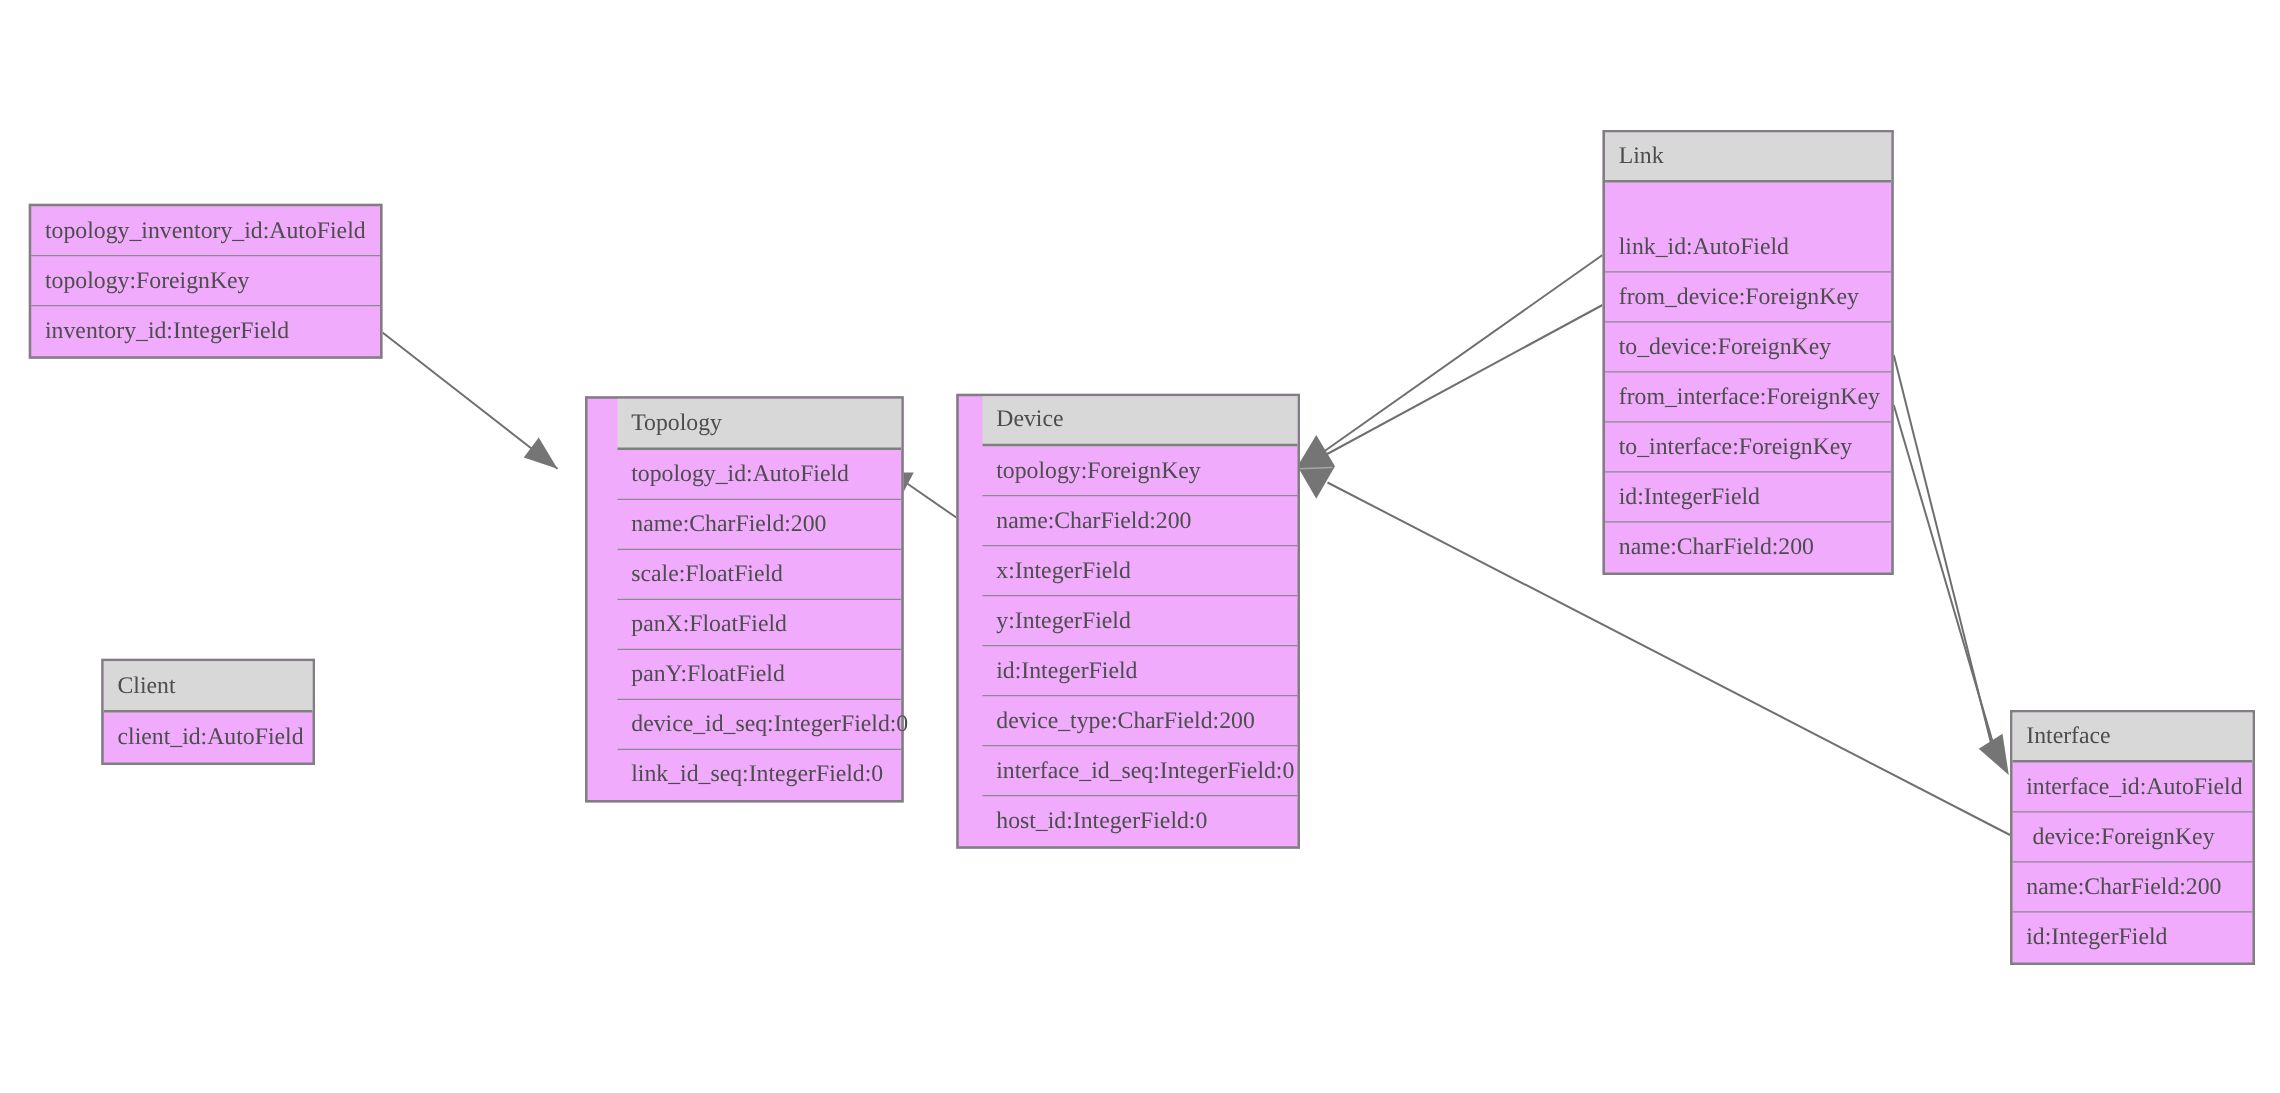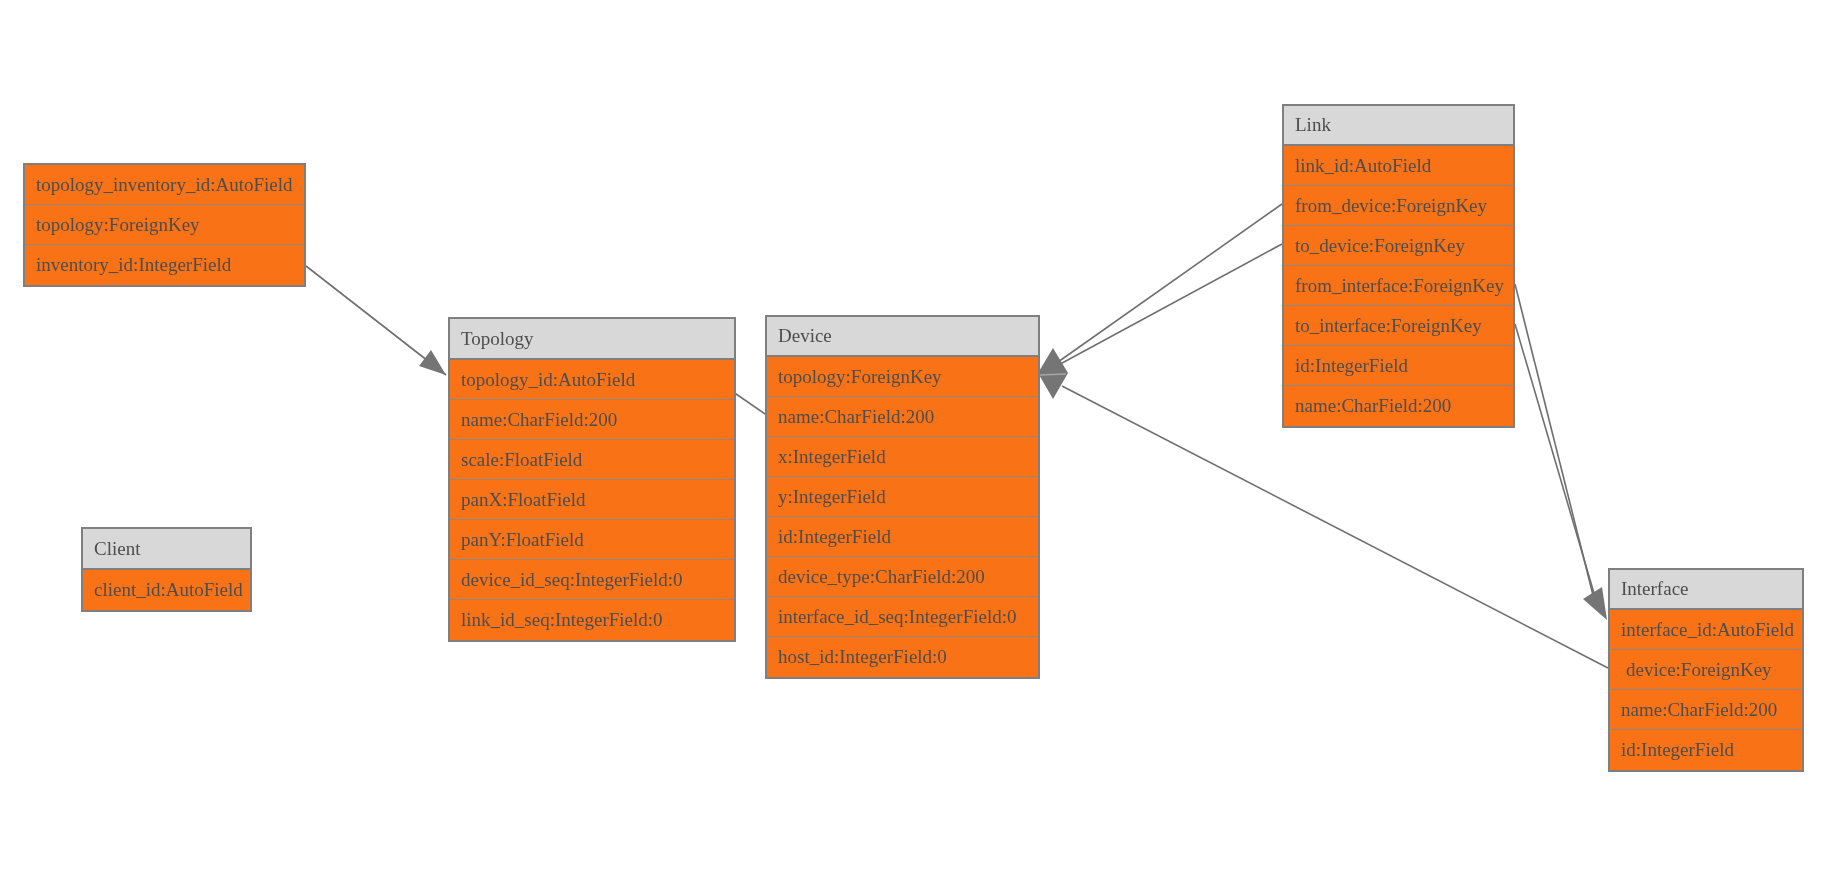--- a/index.html
+++ b/index.html
@@ -7,21 +7,21 @@
     position:relative;
     width:1824px;height:874px;
     background:#ffffff;
     overflow:hidden;
     font-family:"Liberation Serif","DejaVu Serif",serif;
   }
   #edge-layer{position:absolute;left:0;top:0;width:1824px;height:874px;}
   .entity{
     position:absolute;
     box-sizing:border-box;
-    background:#f97316;
+    background:#f0abfc;
     border:2px solid #7f7f7f;
     color:#4d4d4d;
     font-size:19px;
   }
   .entity-header{
     box-sizing:border-box;
     background:#d8d8d8;
     border-bottom:2px solid #7f7f7f;
     display:flex;align-items:center;
     padding-left:11px;
@@ -59,48 +59,48 @@
     <g id="overlay-group">
         <line x1="1066" y1="374" x2="1039" y2="375" stroke="#a6a6a6" stroke-width="1.4"></line>
       </g>
   </svg>
   <div id="entities-layer">
       <div class="entity" style="left: 23px; top: 163px; width: 283px;">
         <div class="entity-row" style="height: 40px;">topology_inventory_id:AutoField</div>
         <div class="entity-row" style="height: 40px;">topology:ForeignKey</div>
         <div class="entity-row" style="height: 40px;">inventory_id:IntegerField</div>
       </div>
-      <div class="entity" style="left: 448px; top: 317px; width: 288px;">
+      <div class="entity" style="left: 468px; top: 317px; width: 255px; padding-left: 24px;">
         <div class="entity-header" style="height: 41px;">Topology</div>
         <div class="entity-row" style="height: 40px;">topology_id:AutoField</div>
         <div class="entity-row" style="height: 40px;">name:CharField:200</div>
         <div class="entity-row" style="height: 40px;">scale:FloatField</div>
         <div class="entity-row" style="height: 40px;">panX:FloatField</div>
         <div class="entity-row" style="height: 40px;">panY:FloatField</div>
         <div class="entity-row" style="height: 40px;">device_id_seq:IntegerField:0</div>
         <div class="entity-row" style="height: 40px;">link_id_seq:IntegerField:0</div>
       </div>
       <div class="entity" style="left: 81px; top: 527px; width: 171px;">
         <div class="entity-header" style="height: 41px;">Client</div>
         <div class="entity-row" style="height: 40px;">client_id:AutoField</div>
       </div>
-      <div class="entity" style="left: 765px; top: 315px; width: 275px;">
+      <div class="entity" style="left: 765px; top: 315px; width: 275px; padding-left: 19px;">
         <div class="entity-header" style="height: 40px;">Device</div>
         <div class="entity-row" style="height: 40px;">topology:ForeignKey</div>
         <div class="entity-row" style="height: 40px;">name:CharField:200</div>
         <div class="entity-row" style="height: 40px;">x:IntegerField</div>
         <div class="entity-row" style="height: 40px;">y:IntegerField</div>
         <div class="entity-row" style="height: 40px;">id:IntegerField</div>
         <div class="entity-row" style="height: 40px;">device_type:CharField:200</div>
         <div class="entity-row" style="height: 40px;">interface_id_seq:IntegerField:0</div>
         <div class="entity-row" style="height: 40px;">host_id:IntegerField:0</div>
       </div>
       <div class="entity" style="left: 1282px; top: 104px; width: 233px;">
         <div class="entity-header" style="height: 40px;">Link</div>
-        <div class="entity-row" style="height: 40px;">link_id:AutoField</div>
+        <div class="entity-row" style="height: 40px; margin-top: 32px;">link_id:AutoField</div>
         <div class="entity-row" style="height: 40px;">from_device:ForeignKey</div>
         <div class="entity-row" style="height: 40px;">to_device:ForeignKey</div>
         <div class="entity-row" style="height: 40px;">from_interface:ForeignKey</div>
         <div class="entity-row" style="height: 40px;">to_interface:ForeignKey</div>
         <div class="entity-row" style="height: 40px;">id:IntegerField</div>
         <div class="entity-row" style="height: 40px;">name:CharField:200</div>
       </div>
       <div class="entity" style="left: 1608px; top: 568px; width: 196px;">
         <div class="entity-header" style="height: 40px;">Interface</div>
         <div class="entity-row" style="height: 40px;">interface_id:AutoField</div>

